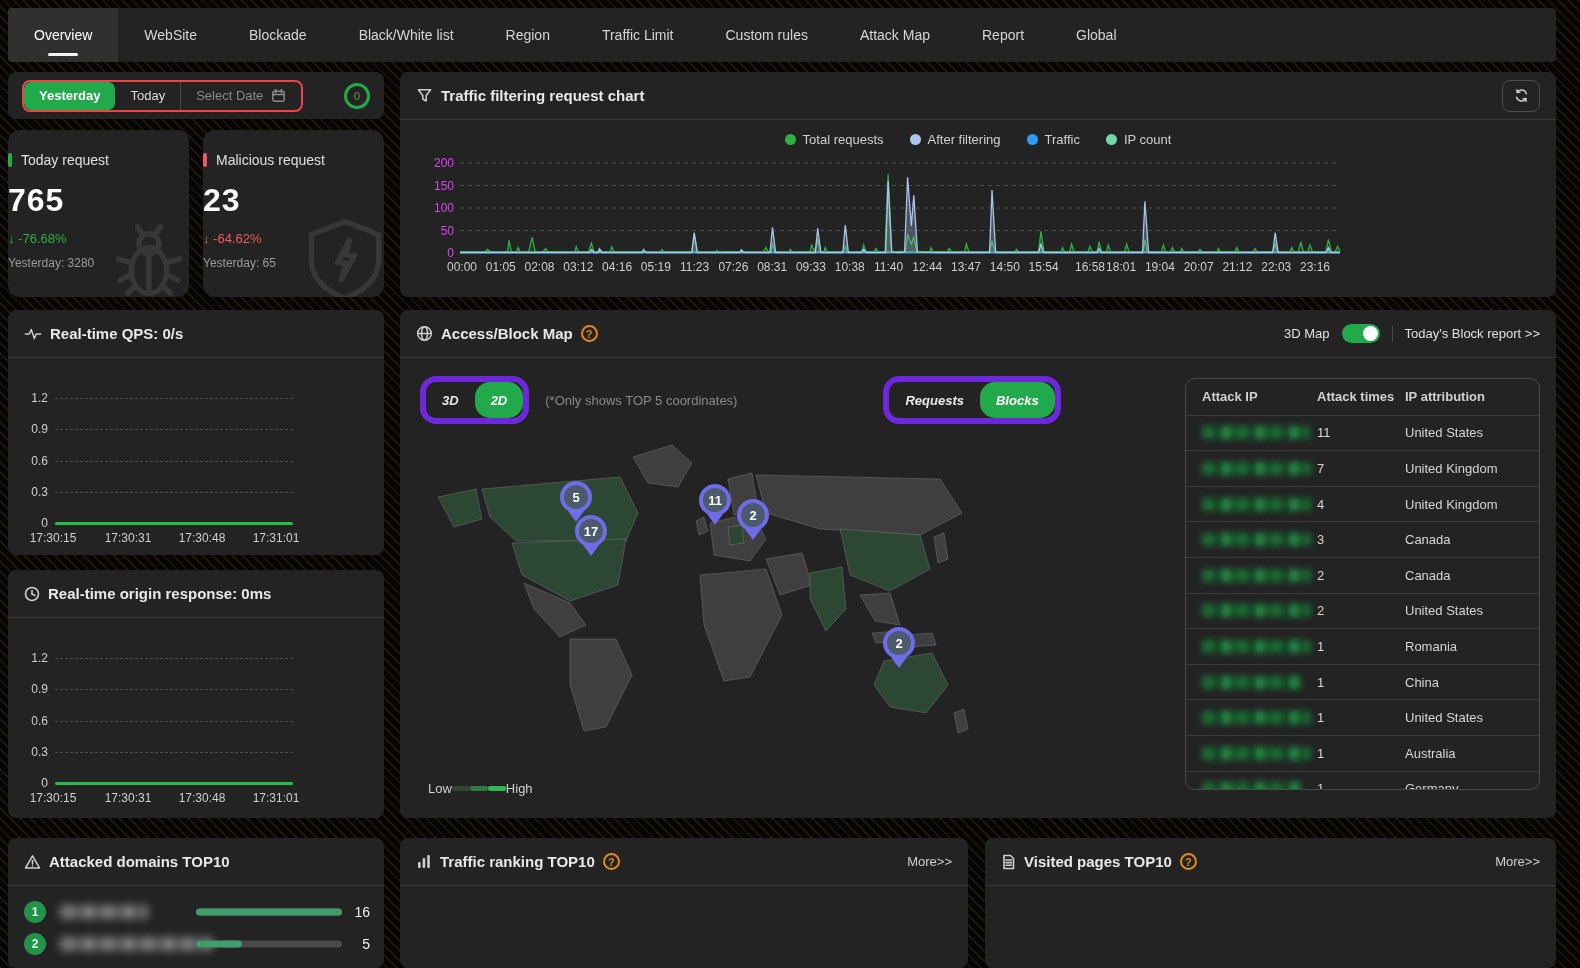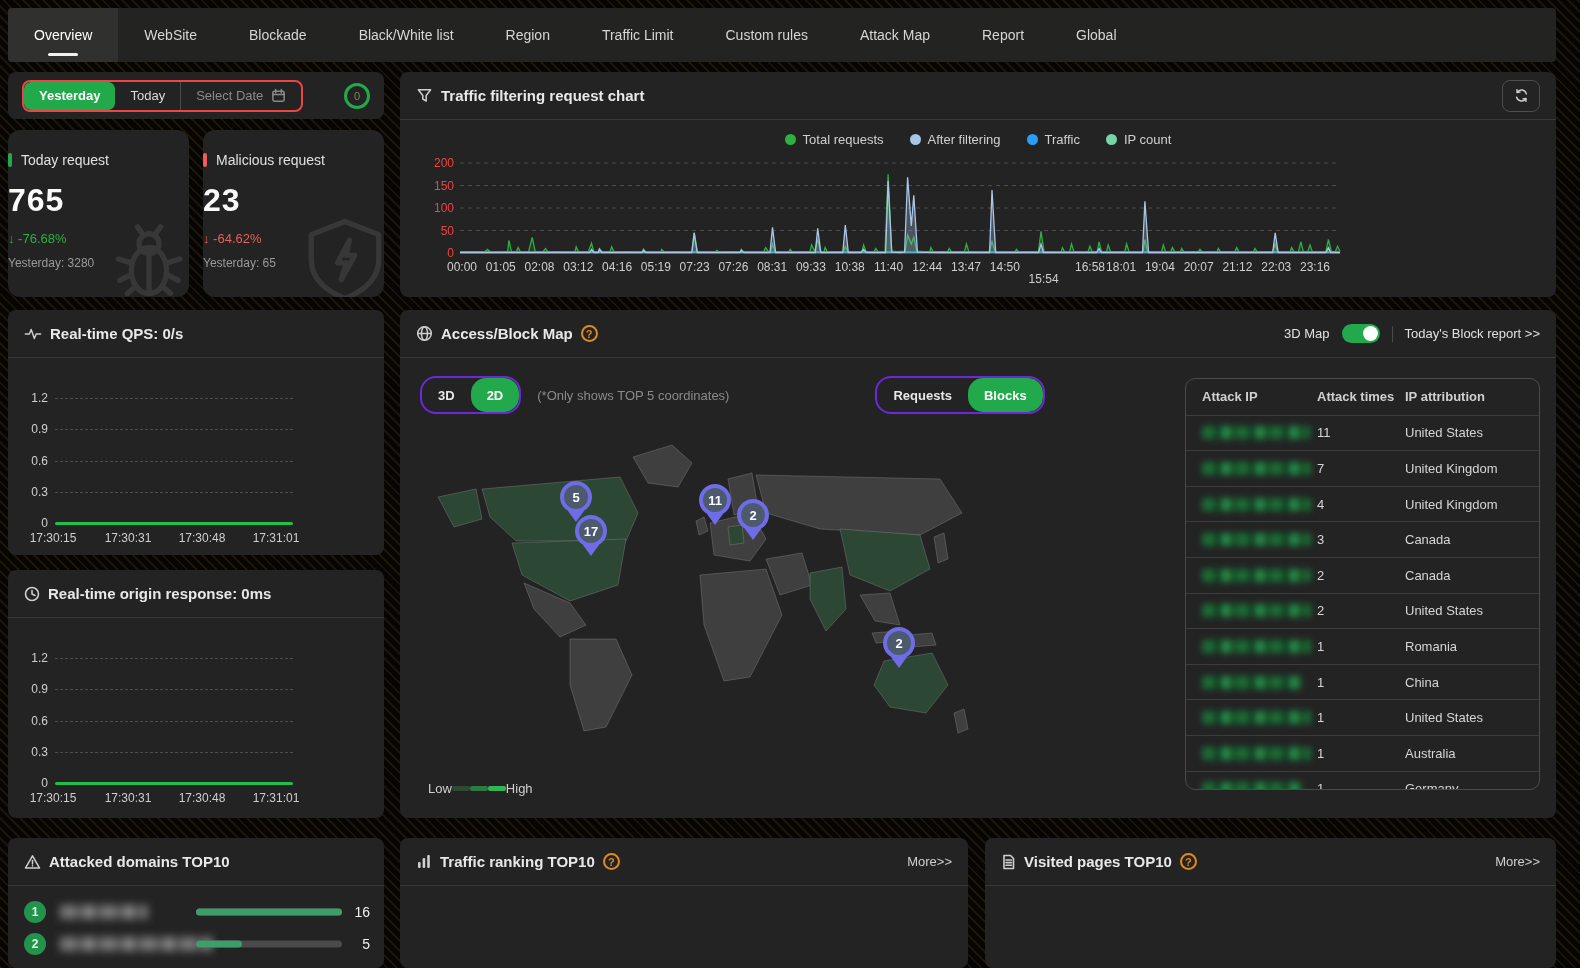--- a/index.html
+++ b/index.html
@@ -49,32 +49,32 @@
   .xlab { position:absolute; font-size:12px; color:#cfcfcf; transform:translateX(-50%); white-space:nowrap; }
   .zero-line { position:absolute; left:47px; width:238px; height:3px; background:#21c04a; border-radius:2px; }
 
   
   .traffic { left:400px; top:72px; width:1156px; height:225px; }
   .refresh-btn { margin-left:auto; width:38px; height:32px; border:1px solid #4d4d4d; border-radius:8px; display:flex; align-items:center; justify-content:center; cursor:pointer; }
   .legend { position:absolute; left:0; right:0; top:60px; display:flex; justify-content:center; gap:26px; }
   .legend-item { display:flex; align-items:center; gap:7px; font-size:13px; color:#d0d0d0; cursor:pointer; }
   .legend-dot { width:11px; height:11px; border-radius:50%; }
   .plot { position:absolute; left:60px; top:91px; width:880px; height:90px; overflow:visible; }
-  .plot-ylab { position:absolute; width:40px; text-align:right; font-size:12px; color:#ef4444; left:14px; transform:translateY(-7px); }
+  .plot-ylab { position:absolute; width:40px; text-align:right; font-size:12px; color:#d946ef; left:14px; transform:translateY(-7px); }
   .plot-xlabs { position:absolute; left:60px; top:188px; width:880px; height:16px; }
 
   
   .mapcard { left:400px; top:310px; width:1156px; height:508px; }
   .q-badge { width:17px; height:17px; border-radius:50%; border:2px solid #df8a1f; color:#df8a1f; font-size:11px; font-weight:bold; display:inline-flex; align-items:center; justify-content:center; margin-left:8px; cursor:pointer; }
   .map-head-right { margin-left:auto; display:flex; align-items:center; gap:12px; font-size:13px; color:#e0e0e0; }
   .toggle { width:38px; height:19px; border-radius:10px; background:#22a94c; position:relative; cursor:pointer; }
   .toggle::after { content:""; position:absolute; right:2px; top:2px; width:15px; height:15px; background:#fff; border-radius:50%; }
   .head-divider { width:1px; height:16px; background:#4a4a4a; }
   .map-controls { position:absolute; left:20px; top:66px; display:flex; align-items:center; gap:16px; }
-  .pill-group { display:flex; border:2px solid #6d28d9; border-radius:16px; overflow:hidden; height:38px; }
+  .pill-group { display:flex; border:6px solid #6d28d9; border-radius:16px; overflow:hidden; height:48px;font-style:italic; }
   .pill { padding:0 16px; display:flex; align-items:center; font-size:13px; font-weight:bold; color:#e8e8e8; cursor:pointer; }
   .pill.green { background:#22a94c; color:#fff; border-radius:15px; }
   .map-note { font-size:13px; color:#8a8a8a; }
   .worldmap { position:absolute; left:20px; top:115px; width:560px; height:345px; }
   .pin { position:absolute; width:32px; height:32px; border:4px solid #6e6ce6; background:#4d5a6e; border-radius:50%; display:flex; align-items:center; justify-content:center; color:#fff; font-weight:bold; font-size:13px; transform:translate(-50%,-50%); cursor:pointer; z-index:3; }
   .pin::after { content:""; position:absolute; left:50%; top:26px; transform:translateX(-50%); border:8px solid transparent; border-top:11px solid #6e6ce6; }
   .map-legend { position:absolute; left:28px; top:471px; display:flex; align-items:center; gap:0; font-size:13px; color:#cfcfcf; }
   .dash { width:18px; height:5px; border-radius:2px; }
 
   
@@ -229,30 +229,30 @@
       <polygon points="0,90 0.0,89.5 61.2,89.5 122.3,89.5 129.6,89.5 131.5,86.4 133.9,89.5 138.2,89.5 139.4,86.4 141.9,89.5 171.2,89.5 182.2,89.5 183.5,87.3 185.9,89.5 220.2,89.5 231.8,89.5 234.2,70.2 237.3,89.5 263.0,89.5 280.1,89.5 281.3,87.3 283.8,89.5 299.7,89.5 310.0,89.5 312.5,64.3 315.6,89.5 336.3,89.5 355.3,89.5 357.7,65.3 360.8,89.5 379.2,89.5 382.8,89.5 385.3,62.1 388.3,89.5 401.2,89.5 403.6,86.4 406.1,89.5 422.0,89.5 425.6,89.5 428.1,18.0 431.7,89.1 440.3,89.5 444.6,89.1 447.6,14.4 451.3,63.0 453.8,32.4 457.4,89.1 477.0,89.5 525.9,89.5 529.6,89.5 532.0,27.0 535.7,89.5 562.6,89.5 578.5,89.5 581.0,81.0 583.4,89.5 611.5,89.5 636.6,89.5 639.1,85.5 641.5,89.5 672.7,89.5 682.5,89.5 684.9,38.3 688.6,89.5 721.6,89.5 770.5,89.5 812.7,89.5 815.2,69.8 818.2,89.5 843.9,89.5 865.9,89.5 868.4,84.6 870.8,89.5 880.0,89.5 880,90" fill="rgba(169,197,232,0.30)" stroke="none"></polygon>
       <polyline points="0.0,89.5 61.2,89.5 122.3,89.5 129.6,89.5 131.5,86.4 133.9,89.5 138.2,89.5 139.4,86.4 141.9,89.5 171.2,89.5 182.2,89.5 183.5,87.3 185.9,89.5 220.2,89.5 231.8,89.5 234.2,70.2 237.3,89.5 263.0,89.5 280.1,89.5 281.3,87.3 283.8,89.5 299.7,89.5 310.0,89.5 312.5,64.3 315.6,89.5 336.3,89.5 355.3,89.5 357.7,65.3 360.8,89.5 379.2,89.5 382.8,89.5 385.3,62.1 388.3,89.5 401.2,89.5 403.6,86.4 406.1,89.5 422.0,89.5 425.6,89.5 428.1,18.0 431.7,89.1 440.3,89.5 444.6,89.1 447.6,14.4 451.3,63.0 453.8,32.4 457.4,89.1 477.0,89.5 525.9,89.5 529.6,89.5 532.0,27.0 535.7,89.5 562.6,89.5 578.5,89.5 581.0,81.0 583.4,89.5 611.5,89.5 636.6,89.5 639.1,85.5 641.5,89.5 672.7,89.5 682.5,89.5 684.9,38.3 688.6,89.5 721.6,89.5 770.5,89.5 812.7,89.5 815.2,69.8 818.2,89.5 843.9,89.5 865.9,89.5 868.4,84.6 870.8,89.5 880.0,89.5" fill="none" stroke="#a9c5e8" stroke-width="1.3"></polyline>
     </svg>
   <div class="plot-xlabs" id="plot-xlabs">
       <span class="xlab" style="left: 2px; top: 0px;">00:00</span>
       <span class="xlab" style="left: 40.7727px; top: 0px;">01:05</span>
       <span class="xlab" style="left: 79.5455px; top: 0px;">02:08</span>
       <span class="xlab" style="left: 118.318px; top: 0px;">03:12</span>
       <span class="xlab" style="left: 157.091px; top: 0px;">04:16</span>
       <span class="xlab" style="left: 195.864px; top: 0px;">05:19</span>
-      <span class="xlab" style="left: 234.636px; top: 0px;">07:23</span>
+      <span class="xlab" style="left: 234.636px; top: 0px;">11:23</span>
       <span class="xlab" style="left: 273.409px; top: 0px;">07:26</span>
       <span class="xlab" style="left: 312.182px; top: 0px;">08:31</span>
       <span class="xlab" style="left: 350.955px; top: 0px;">09:33</span>
       <span class="xlab" style="left: 389.727px; top: 0px;">10:38</span>
       <span class="xlab" style="left: 428.5px; top: 0px;">11:40</span>
       <span class="xlab" style="left: 467.273px; top: 0px;">12:44</span>
       <span class="xlab" style="left: 506.045px; top: 0px;">13:47</span>
       <span class="xlab" style="left: 544.818px; top: 0px;">14:50</span>
-      <span class="xlab" style="left: 583.591px; top: 0px; margin-top: 12px;">15:54</span>
+      <span class="xlab" style="left: 583.591px; top: 0px;">15:54</span>
       <span class="xlab" style="left: 630px; top: 0px; text-align: right;">16:58</span>
       <span class="xlab" style="left: 661.136px; top: 0px;">18:01</span>
       <span class="xlab" style="left: 699.909px; top: 0px;">19:04</span>
       <span class="xlab" style="left: 738.682px; top: 0px;">20:07</span>
       <span class="xlab" style="left: 777.455px; top: 0px;">21:12</span>
       <span class="xlab" style="left: 816.227px; top: 0px;">22:03</span>
       <span class="xlab" style="left: 855px; top: 0px;">23:16</span>
     </div>
 </div>
 

